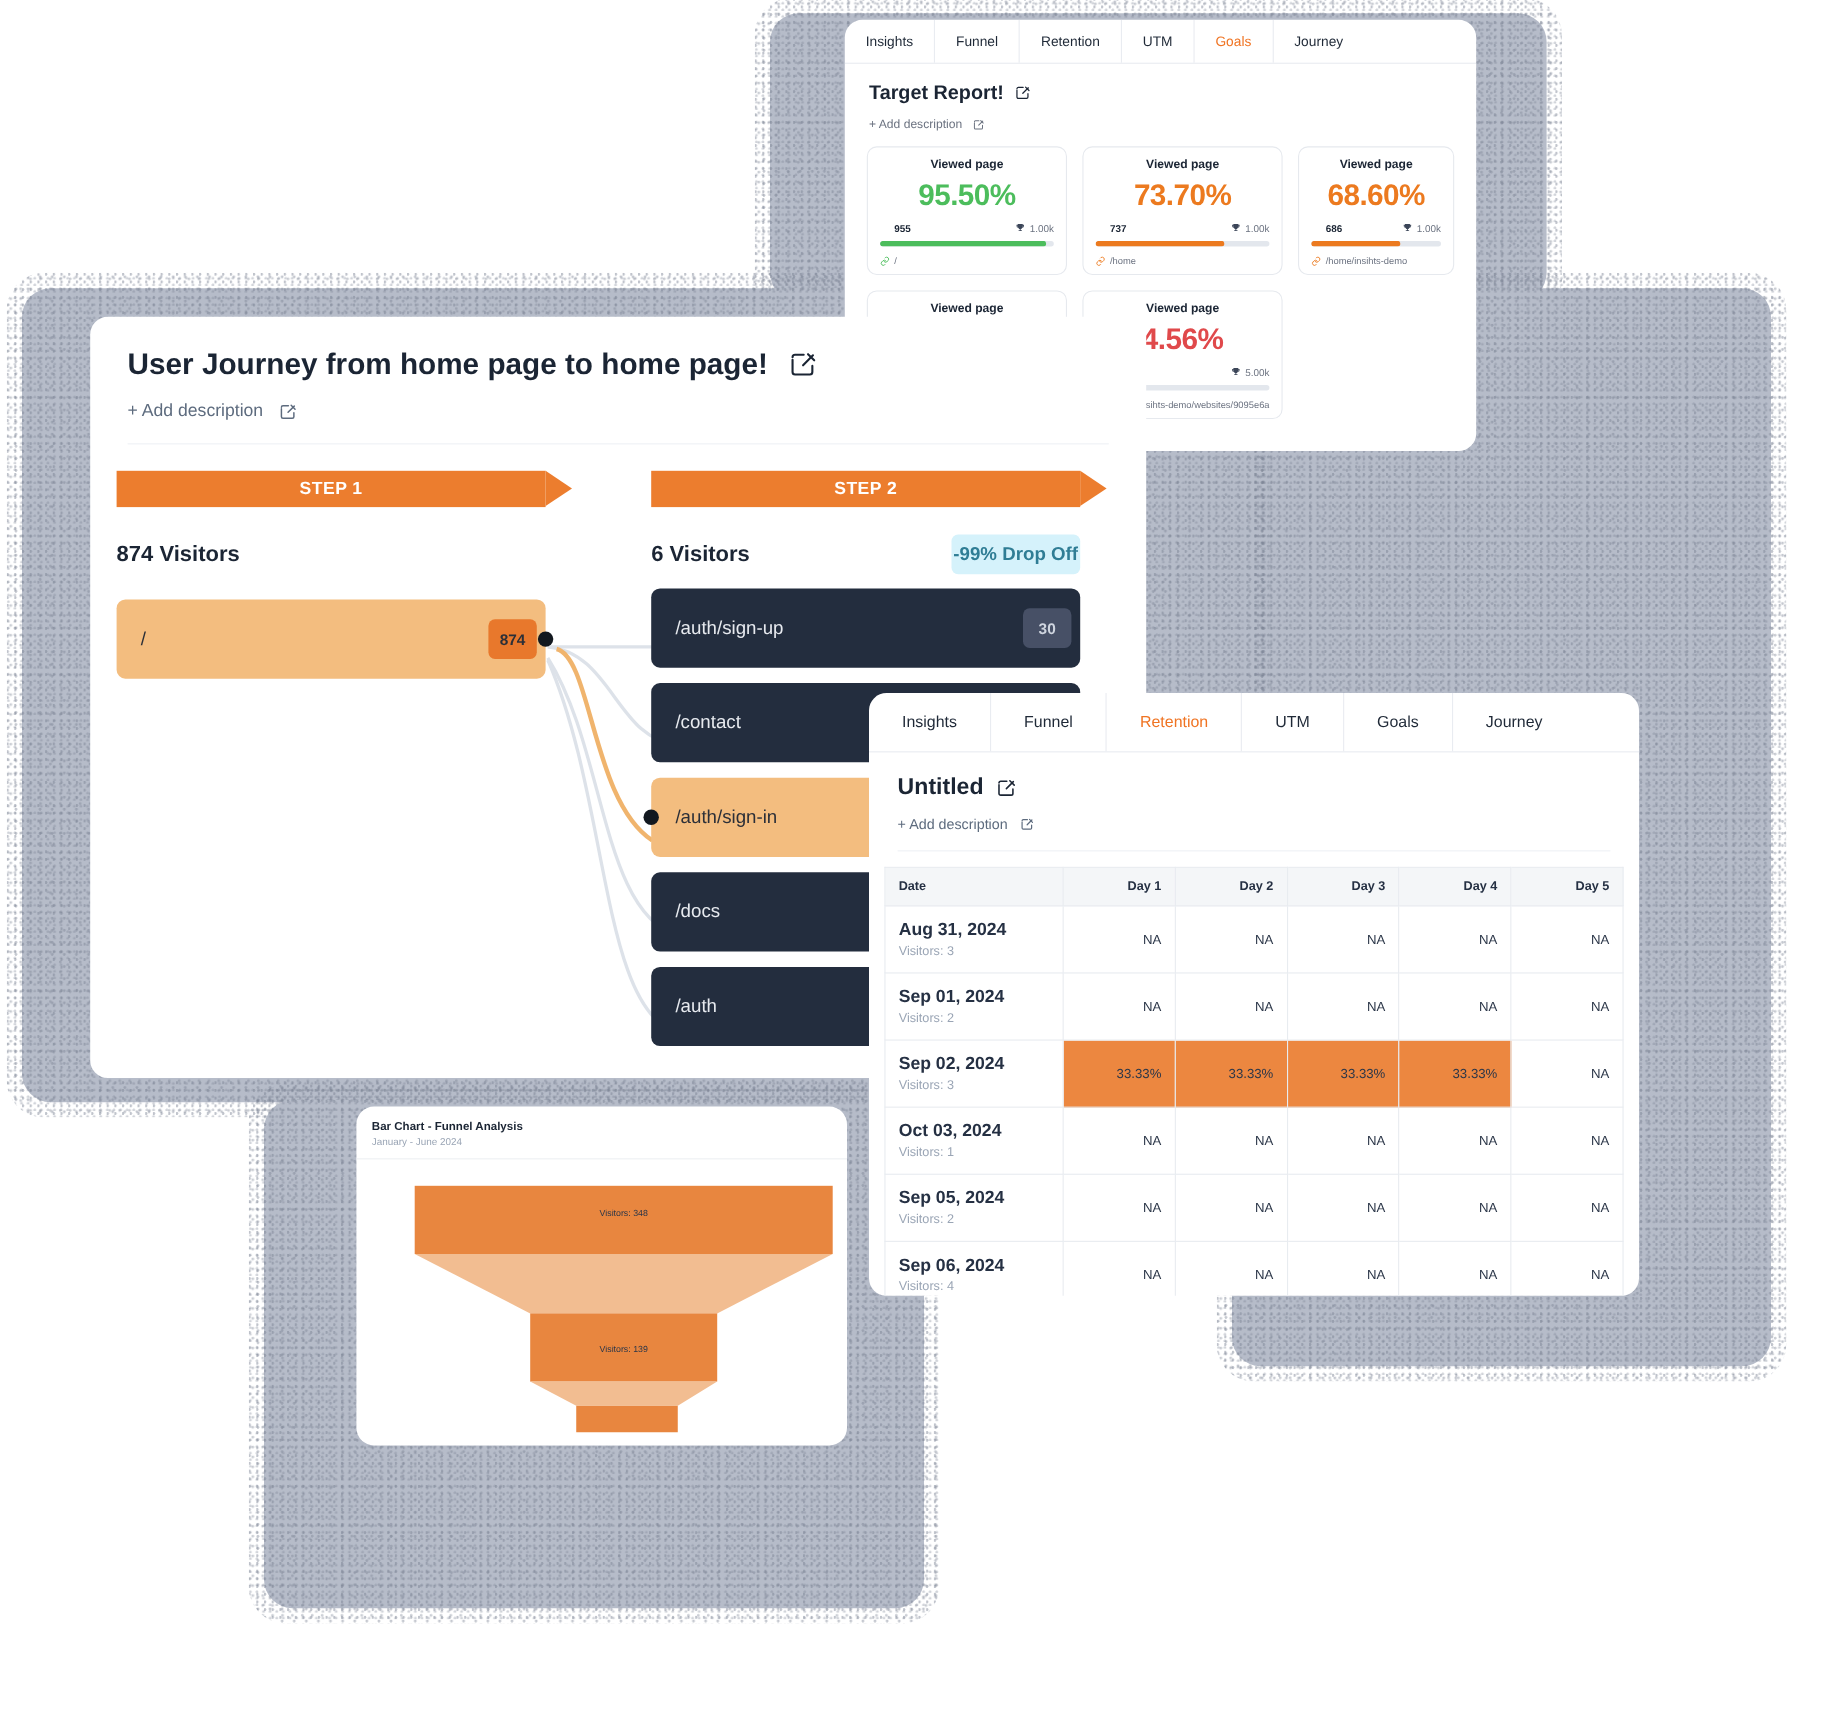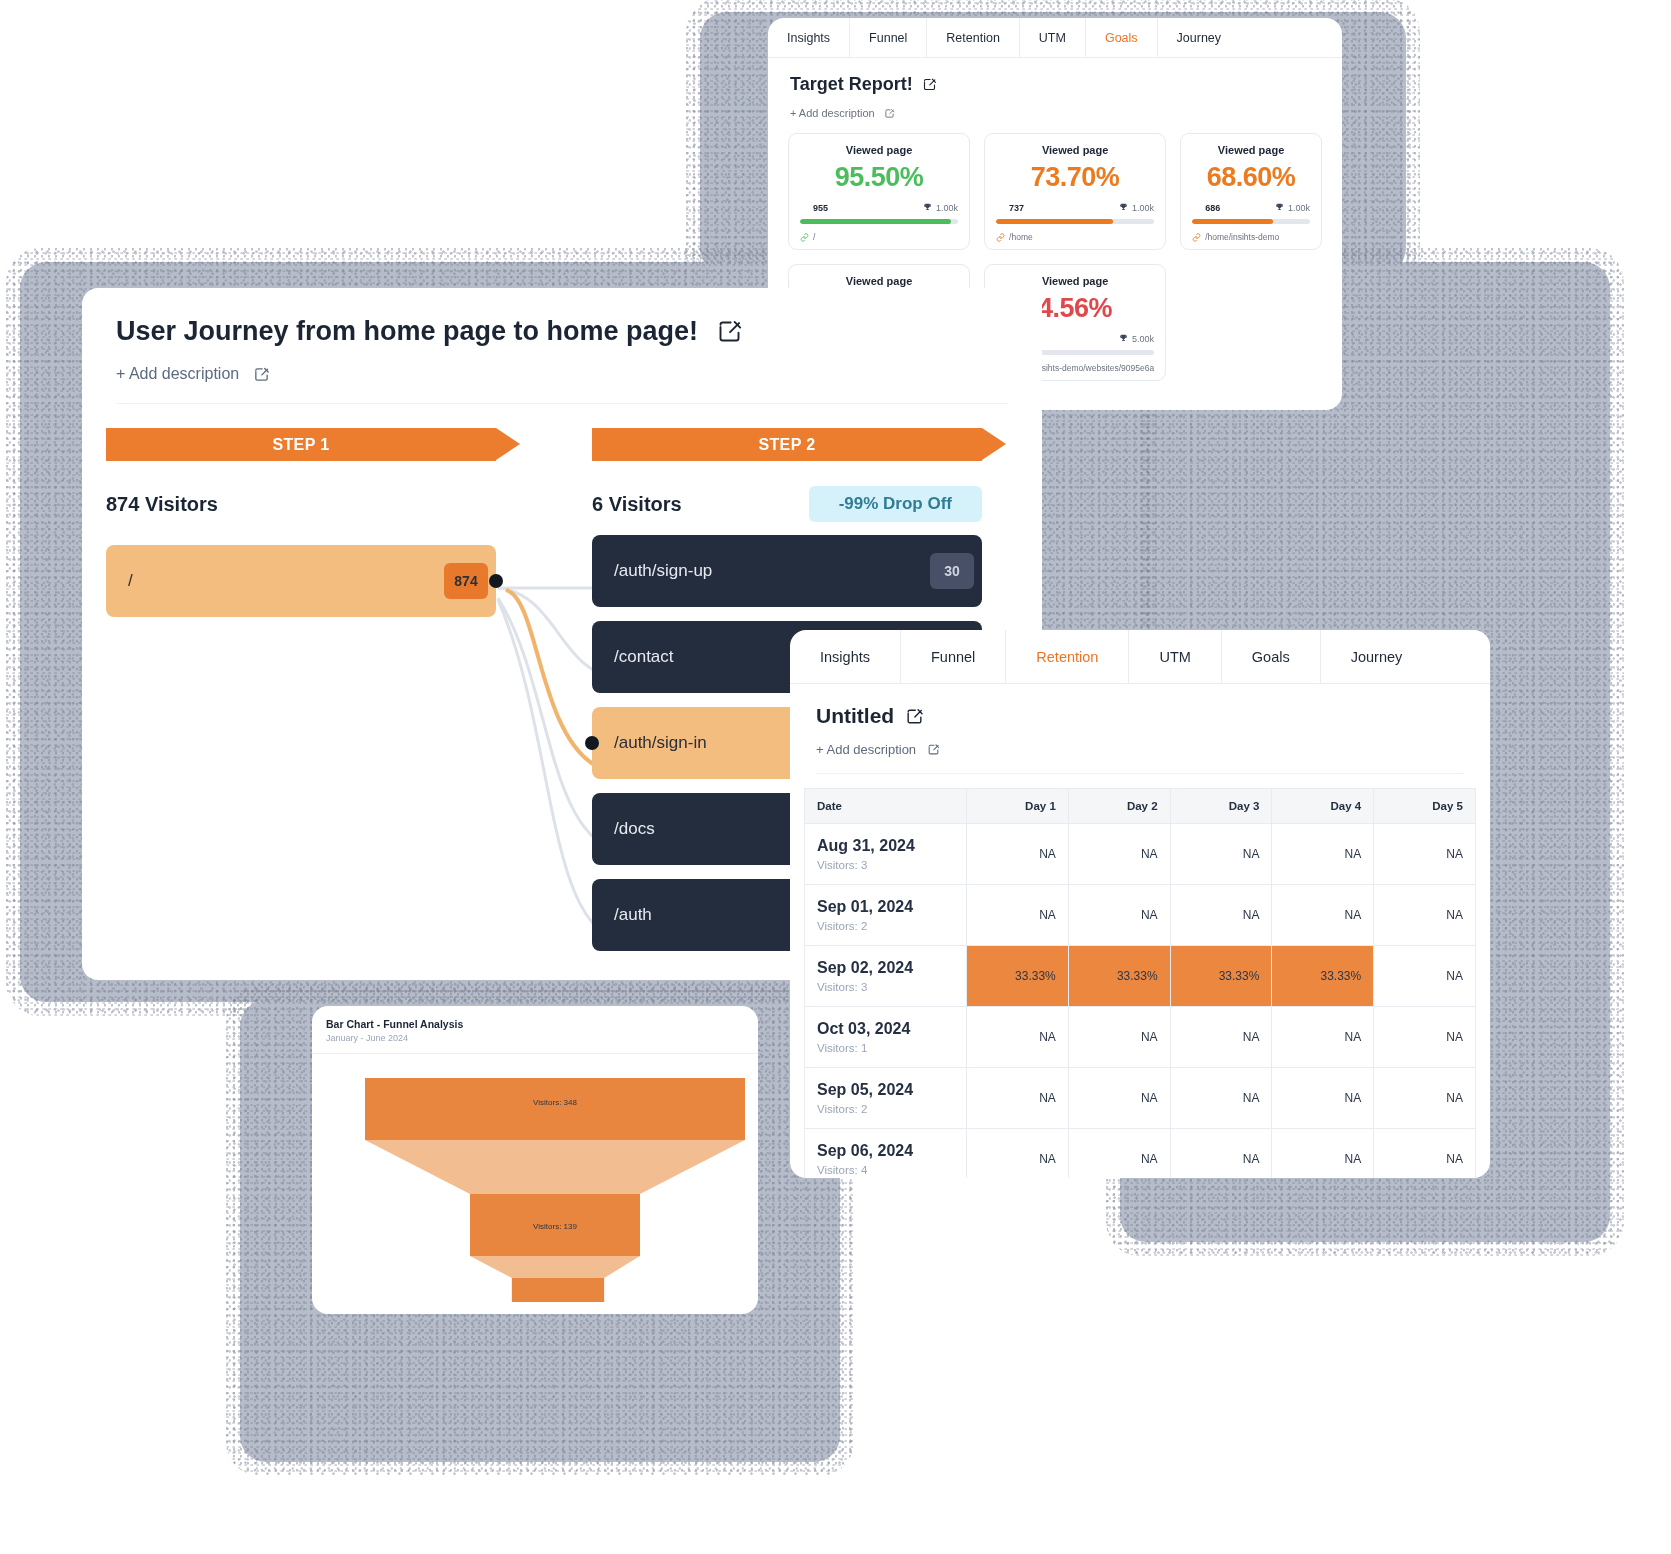--- a/index.html
+++ b/index.html
@@ -100,21 +100,21 @@
     font-size: 16px; font-weight: bold; letter-spacing:.4px;
   }
   .step-chip::after {
     content:""; position:absolute; right:-24px; top:0;
     border-top: 16.5px solid transparent;
     border-bottom: 16.5px solid transparent;
     border-left: 24px solid #ec7d2e;
   }
   .jy-visitors-row { display:flex; align-items:center; justify-content:space-between; margin-top: 26px; height: 34px;}
   .jy-visitors { font-size: 20px; font-weight: bold; color:#1b2534; }
-  .dropoff { background:#d5f2fb; color:#2f7d95; font-size:17px; font-weight:bold; padding:8px 30px; border-radius:6px;}
+  .dropoff { background:#d5f2fb; color:#2f7d95; font-size:17px; font-weight:bold; padding:8px 2px; border-radius:6px;}
   .node {
     position: relative; margin-top: 14px; height: 72px; border-radius: 8px;
     display:flex; align-items:center; padding: 0 22px;
     font-size: 17px;
   }
   .node.dark { background:#232d3e; color:#e7eaef; }
   .node.light { background:#f3bd7f; color:#2b2f38; }
   .node .badge {
     position:absolute; right: 8px; top: 50%; transform: translateY(-50%);
     min-width: 44px; height: 36px; border-radius: 6px;
@@ -143,21 +143,21 @@
   table.rt td {
     border: 1px solid #e8ecf0; padding: 13px 12px; text-align: right;
     font-size: 12px; color:#2b3648; height: 61px; vertical-align: middle;
   }
   table.rt td.first { text-align: left; }
   .rt-date { font-size: 16px; font-weight: bold; color:#253043; }
   .rt-vis { font-size: 11.5px; color:#9aa5b5; margin-top: 4px; }
   td.hot { background:#ec8740; color:#22303f; }
 
   
-  #funnel-panel { left: 312px; top: 1006px; width: 446px; height: 308px; }
+  #funnel-panel { left: 324px; top: 1006px; width: 446px; height: 308px; }
   .fn-head { padding: 12px 14px 10px 14px; border-bottom: 1px solid #edf0f3; }
   .fn-title { font-size: 10.5px; font-weight: bold; color:#1b2534; }
   .fn-sub { font-size: 9px; color:#9aa5b5; margin-top: 3px; }
   .fn-body { position: relative; height: 248px; padding-left: 16px; }
 
   svg { display:block; }
 </style>
 </head>
 <body>
 

